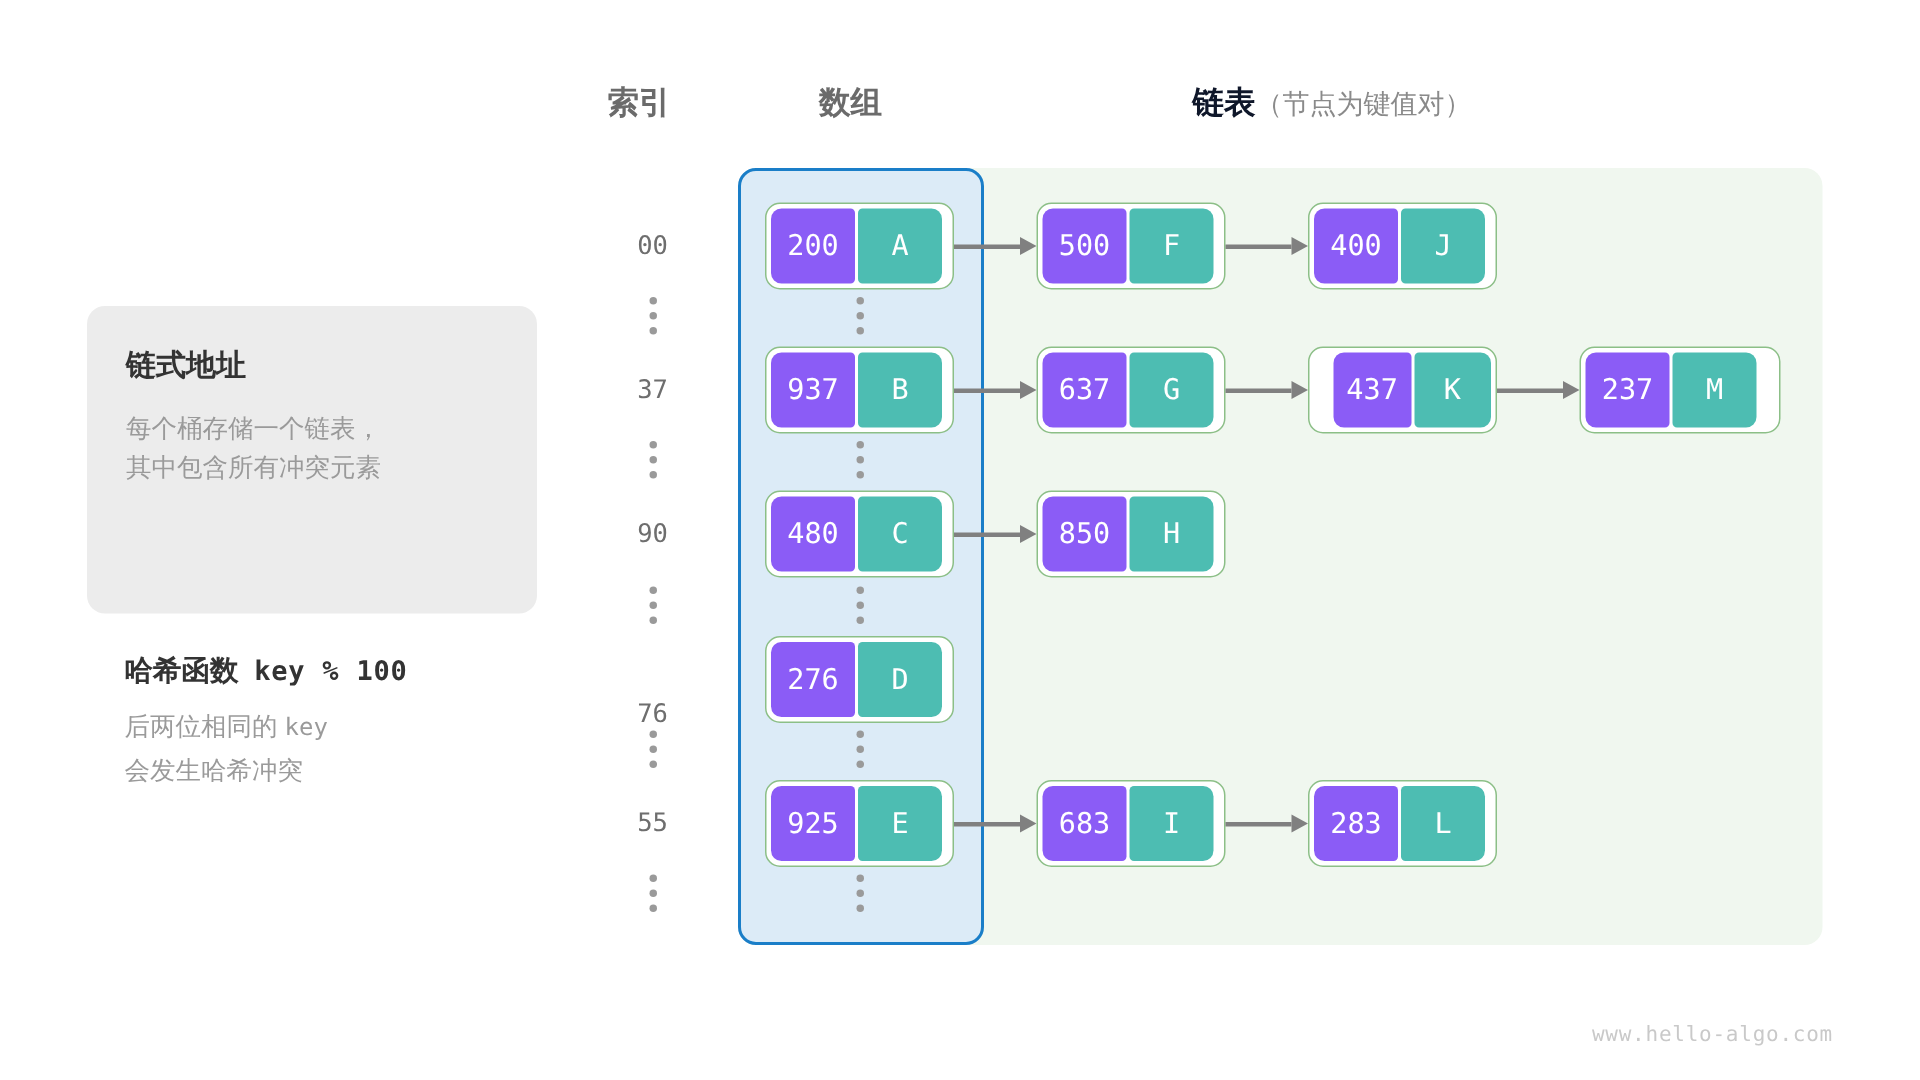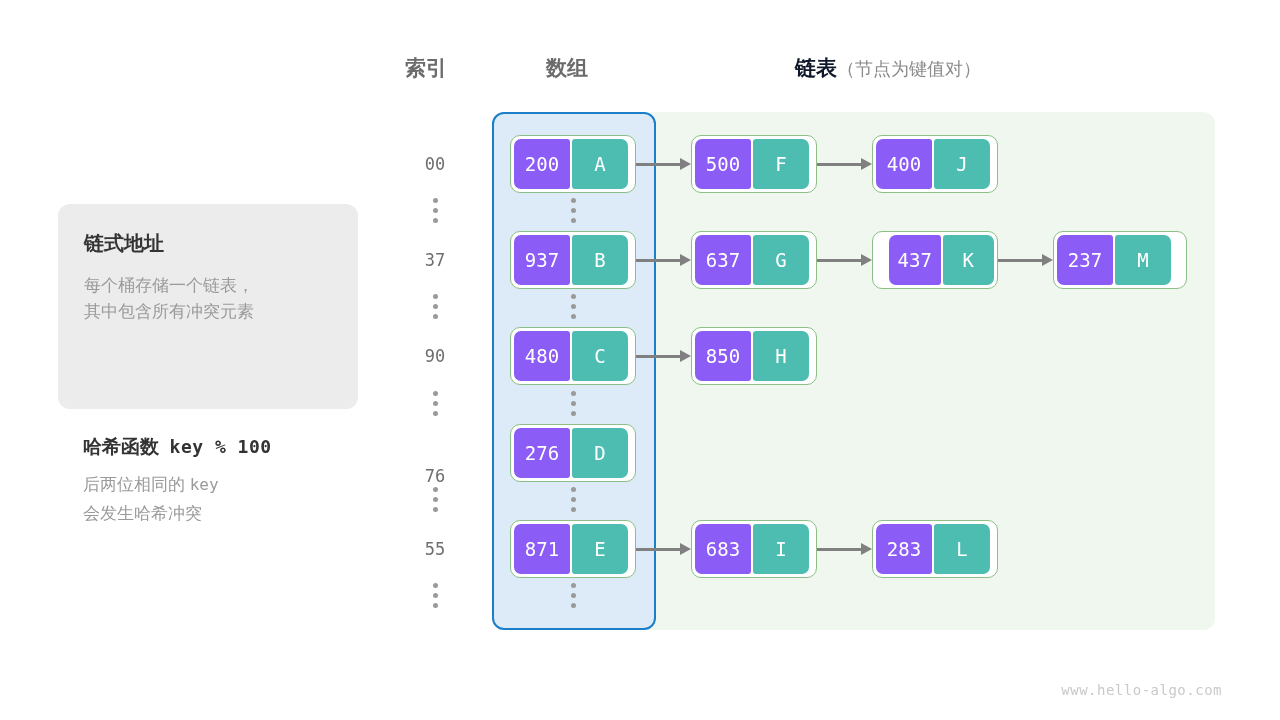--- a/index.html
+++ b/index.html
@@ -266,21 +266,21 @@
         <div class="key">850</div>
         <div class="val">H</div>
       </div>
       <div class="idx" style="left: 405px; top: 443px; margin-top: 23px;">76</div>
       <div class="node" style="left: 510px; top: 424px; width: 126px;">
         <div class="key">276</div>
         <div class="val">D</div>
       </div>
       <div class="idx" style="left: 405px; top: 539px;">55</div>
       <div class="node" style="left: 510px; top: 520px; width: 126px;">
-        <div class="key">871</div>
+        <div class="key">925</div>
         <div class="val">E</div>
       </div>
       <div class="arrow" style="left: 636px; top: 543px; width: 55px;">
         <div class="shaft" style="width: 44px;"></div>
         <div class="head" style="left: 44px;"></div>
       </div>
       <div class="node" style="left: 691px; top: 520px; width: 126px;">
         <div class="key">683</div>
         <div class="val">I</div>
       </div>

